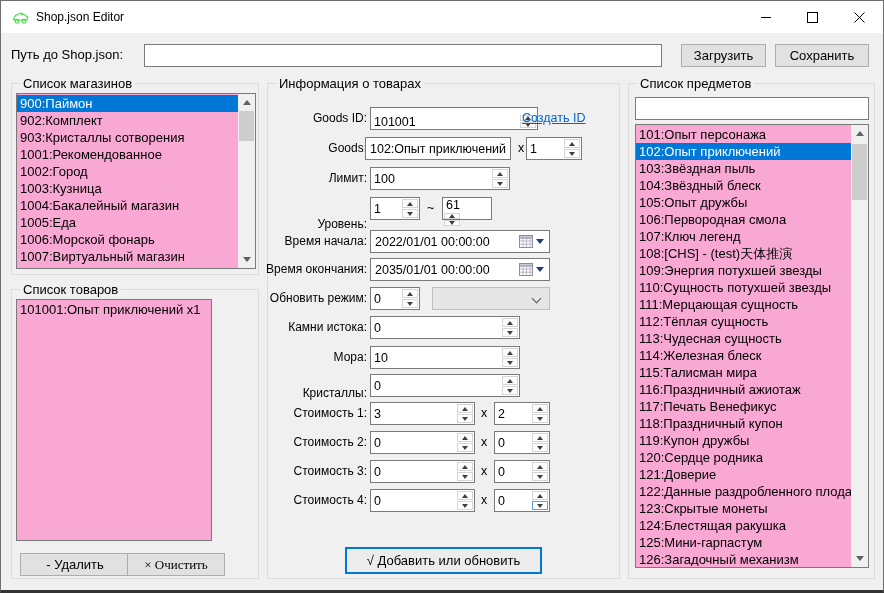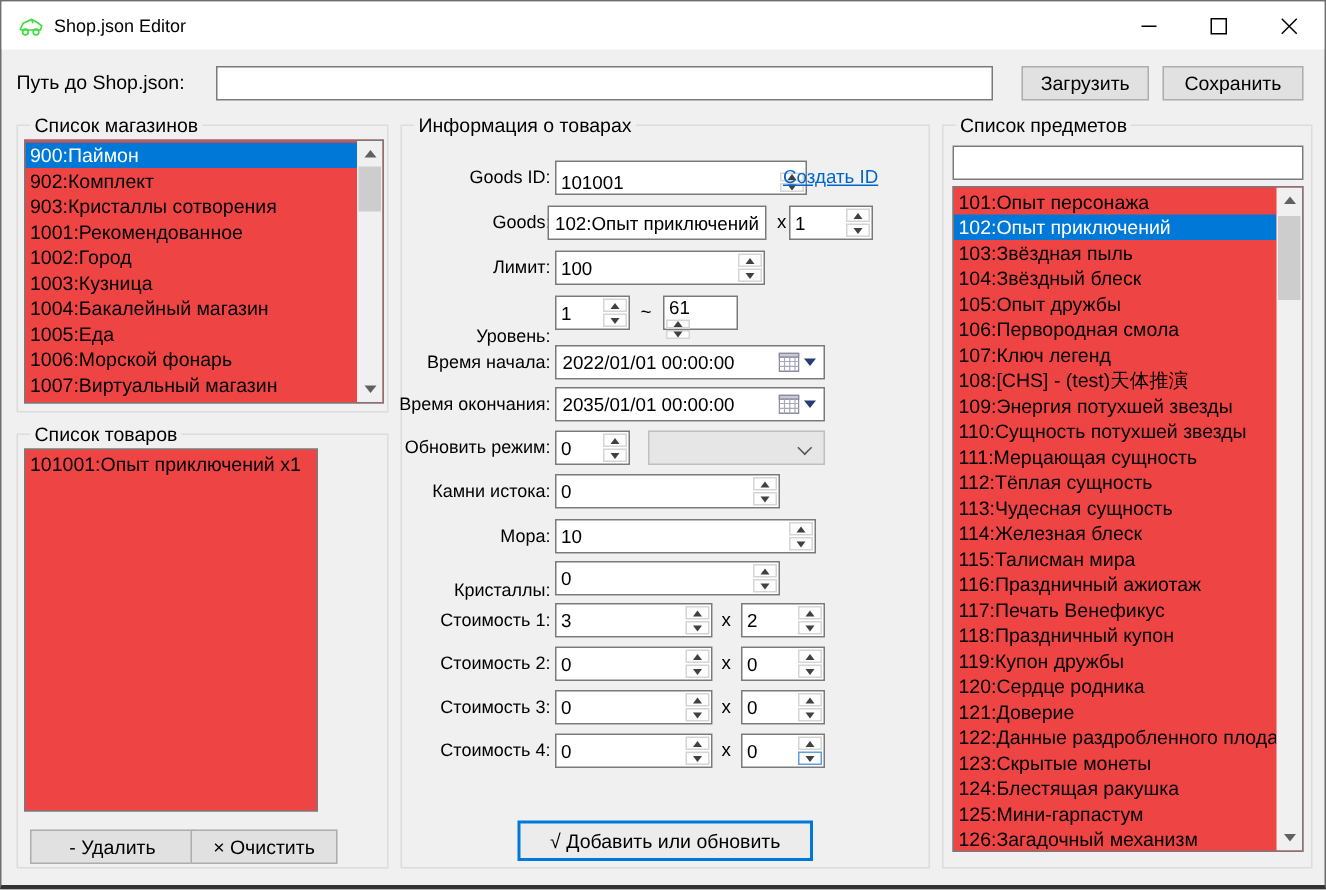--- a/index.html
+++ b/index.html
@@ -14,21 +14,21 @@
   .tb-btn{width:47px;height:100%;display:flex;align-items:center;justify-content:center;}
   .glyph-min{width:10px;border-top:1px solid #000;}
   .glyph-max{width:9px;height:9px;border:1px solid #000;}
   
   .txt{box-sizing:border-box;border:1px solid #7a7a7a;background:#fff;
     font-family:"Liberation Sans",sans-serif;font-size:12.5px;padding:0 4px;outline:none;}
   .btn{position:absolute;box-sizing:border-box;background:#e1e1e1;border:1px solid #adadad;
     font-family:"Liberation Sans",sans-serif;font-size:13px;display:flex;align-items:center;justify-content:center;cursor:default;}
   .groupbox{position:absolute;box-sizing:border-box;border:1px solid #dcdcdc;}
   .groupbox-label{position:absolute;top:-8px;left:8px;background:#f0f0f0;padding:0 3px;font-size:13px;white-space:nowrap;}
-  .listbox{position:absolute;box-sizing:border-box;background:#ef4444;border:1px solid #7a7a7a;overflow:hidden;}
+  .listbox{position:absolute;box-sizing:border-box;background:#f9a8d4;border:1px solid #7a7a7a;overflow:hidden;}
   .list-content{position:absolute;top:1px;left:0;right:17px;bottom:1px;overflow:hidden;}
   .list-content.noscroll{right:0;}
   .list-item{height:17px;line-height:17px;padding-left:3px;white-space:nowrap;overflow:hidden;font-size:13px;}
   .list-item.selected{background:#0078d7;color:#fff;}
   
   .scrollbar{position:absolute;top:0;right:0;bottom:0;width:17px;background:#f0f0f0;}
   .sb-btn{position:absolute;left:0;width:17px;height:17px;display:flex;align-items:center;justify-content:center;}
   .sb-top{top:0;} .sb-bottom{bottom:0;}
   .sb-thumb{position:absolute;left:1px;width:15px;background:#cdcdcd;}
   .sb-tri-up{width:0;height:0;border-left:4px solid transparent;border-right:4px solid transparent;border-bottom:5px solid #606060;}
@@ -123,21 +123,21 @@
   </div>
 
   <div class="groupbox" style="left:10px;top:288px;width:248px;height:290px;">
     <span class="groupbox-label">Список товаров</span>
     <div class="listbox" style="left:4px;top:9px;width:196px;height:242px;">
       <div class="list-content noscroll">
           <div class="list-item">101001:Опыт приключений x1</div>
         </div>
     </div>
     <div class="btn" style="left:8px;top:263px;width:110px;height:23px;">- Удалить</div>
-    <div class="btn" style="left:115px;top:263px;width:98px;height:23px;">× Очистить</div>
+    <div class="btn" style="left:115px;top:263px;width:98px;height:23px;font-family:Liberation Serif, serif;">× Очистить</div>
   </div>
 
   <div class="groupbox" style="left:266px;top:82px;width:353px;height:496px;">
     <span class="groupbox-label">Информация о товарах</span>
 
     <span class="info-label" style="top:23px;">Goods ID:</span>
     <div class="spin" style="left:102px;top:23px;width:168px;align-items:flex-end;">
       <input value="101001" style="">
       <div class="spin-btns">
         <div class="spin-btn">
@@ -253,21 +253,21 @@
         <div class="spin-btn">
             <div class="tri-up"></div>
           </div>
         <div class="spin-btn">
             <div class="tri-down"></div>
           </div>
       </div>
     </div>
 
     <span class="info-label" style="top:262px;">Мора:</span>
-    <div class="spin" style="left:102px;top:262px;width:174px;">
+    <div class="spin" style="left:102px;top:262px;width:150px;">
       <input value="10" style="">
       <div class="spin-btns">
         <div class="spin-btn">
             <div class="tri-up"></div>
           </div>
         <div class="spin-btn">
             <div class="tri-down"></div>
           </div>
       </div>
     </div>

